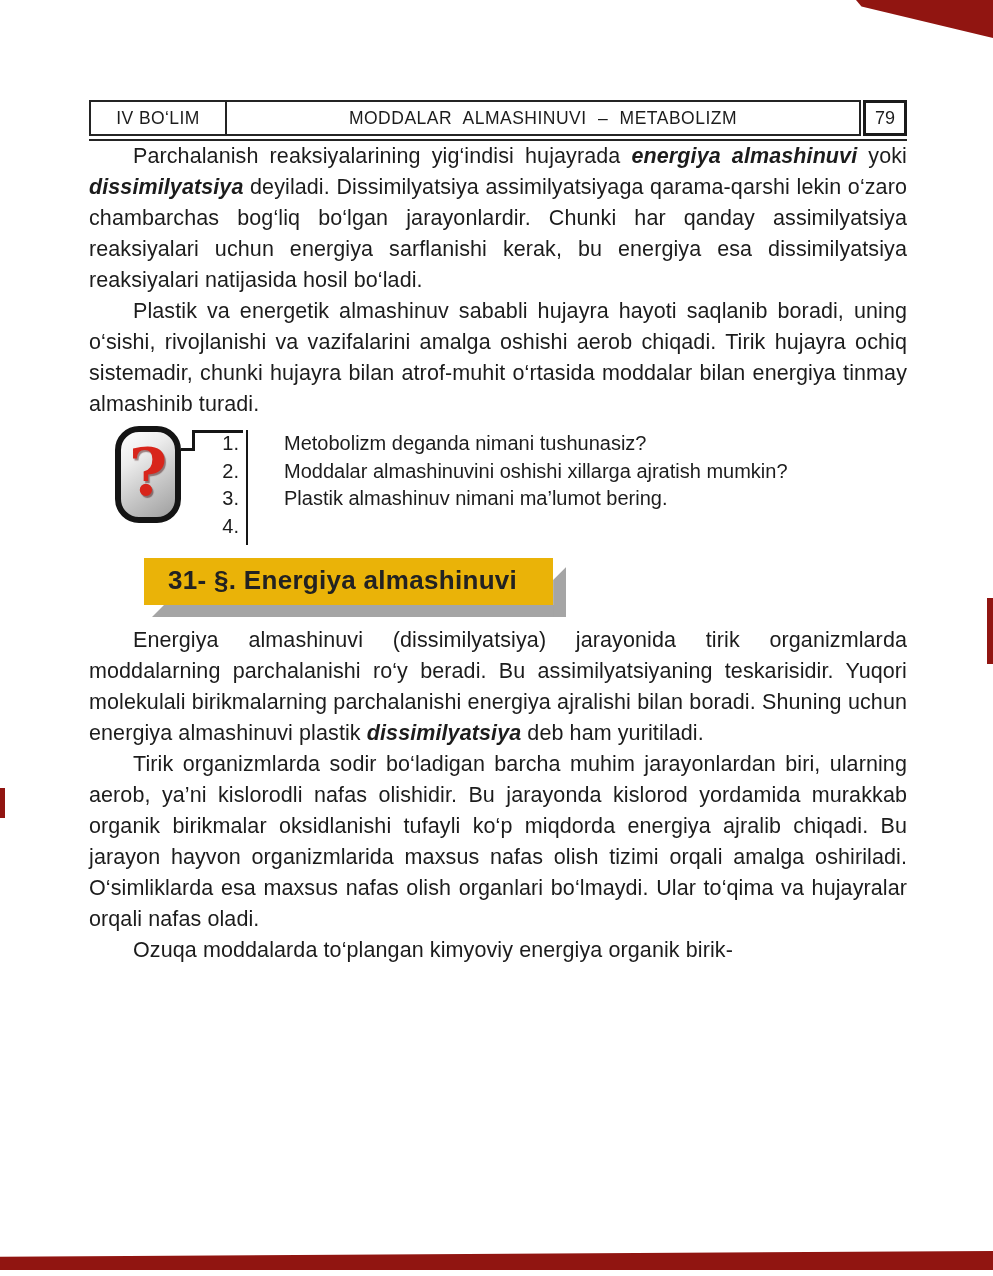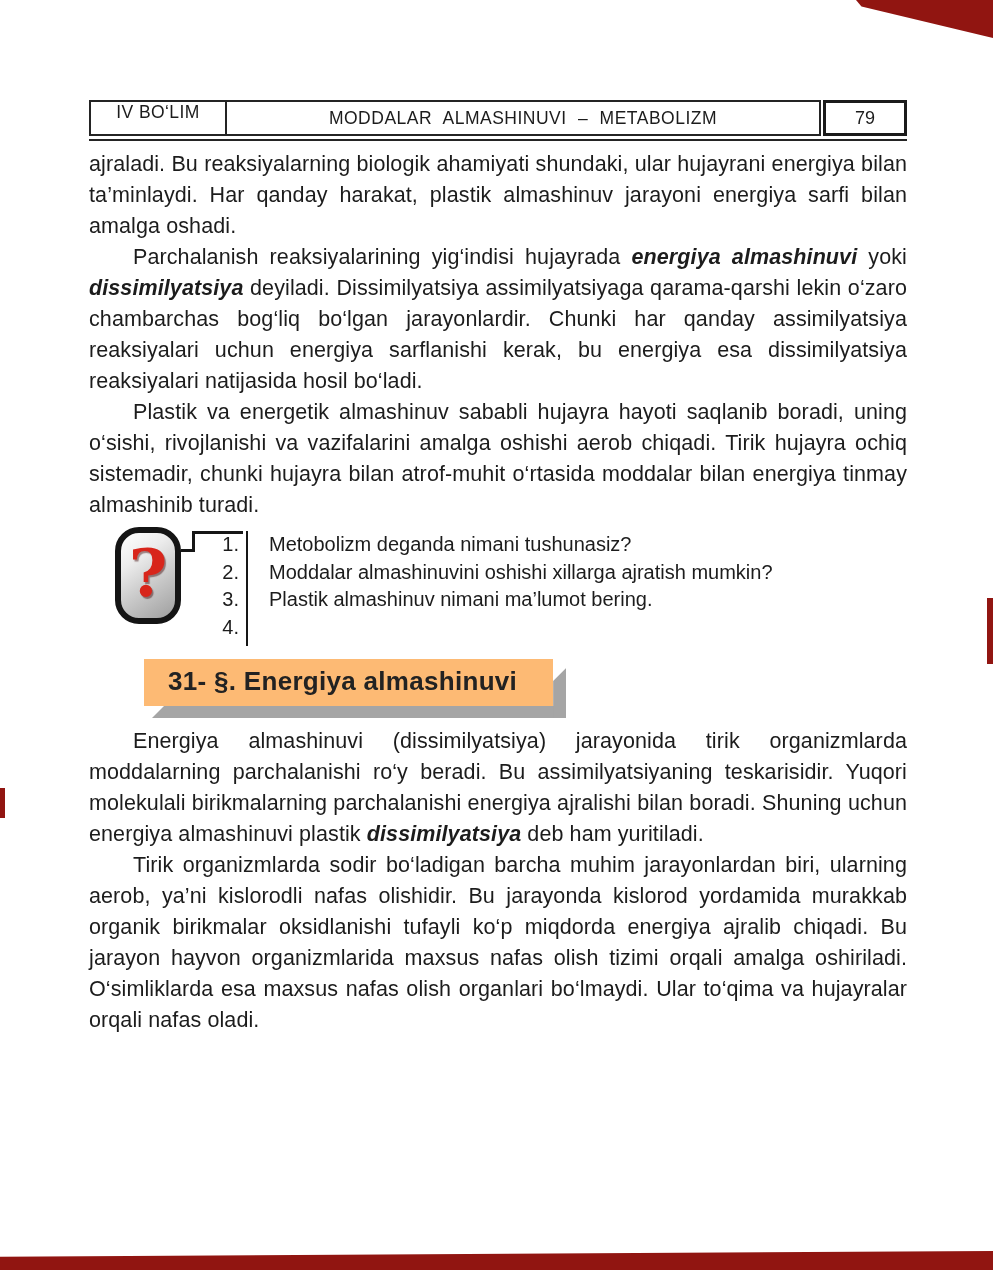--- a/index.html
+++ b/index.html
@@ -9,24 +9,24 @@
     background:#ffffff;
     overflow:hidden;
     font-family:"Liberation Sans","DejaVu Sans",sans-serif;
     color:#1c1c1c;
   }
   .content { position:absolute; left:89px; top:100px; width:818px; }
 
   
   .hdr { display:flex; align-items:stretch; height:36px; padding-bottom:3px; border-bottom:2.5px solid #242424; }
   .hdr-left { width:138px; box-sizing:border-box; border:2.5px solid #242424;
-    display:flex; align-items:flex-start; justify-content:center; font-size:17.5px; letter-spacing:.4px; }
+    display:flex; align-items:center; justify-content:center; font-size:17.5px; letter-spacing:.4px; }
   .hdr-mid { flex:1; box-sizing:border-box; border-top:2.5px solid #242424; border-bottom:2.5px solid #242424; border-right:2.5px solid #242424;
     display:flex; align-items:center; justify-content:center; font-size:17.5px; letter-spacing:.5px; word-spacing:6px; }
-  .hdr-right { width:84px; box-sizing:border-box; border:3.5px solid #1b1b1b; margin-left:2px;
+  .hdr-right { width:44px; box-sizing:border-box; border:3.5px solid #1b1b1b; margin-left:2px;
     display:flex; align-items:center; justify-content:center; font-size:18px; }
 
   
   .bodytext p { margin:0; font-size:21.5px; line-height:31px; text-align:justify; letter-spacing:.1px; }
   .bodytext p.indent { text-indent:44px; }
   .bodytext p.first { margin-top:8px; }
   .bi { font-weight:bold; font-style:italic; }
 
   
   .qa-block { position:relative; display:flex; margin-top:4px; margin-left:26px; min-height:122px; }
@@ -36,26 +36,26 @@
     display:flex; align-items:center; justify-content:center; flex:0 0 auto; }
   .q-glyph { font-family:"DejaVu Serif","Liberation Serif",serif; font-weight:bold; font-size:66px; line-height:1;
     color:#d8251b; text-shadow:1.5px 2px 1px rgba(60,0,0,.45); transform:translateY(-3px); }
   .q-seg { position:absolute; background:#161616; }
   .seg-stub { top:24px; left:66px; width:13px; height:3px; }
   .seg-step-v { top:6px; left:77px; width:3px; height:21px; }
   .seg-step-h { top:6px; left:77px; width:51px; height:3px; }
   .q-numbers { margin-left:26px; margin-top:6px; width:32px; padding-right:7px; padding-bottom:5px;
     border-right:2.5px solid #161616; text-align:right; flex:0 0 auto; align-self:flex-start; }
   .q-numbers div { font-size:20px; line-height:27.5px; }
-  .q-texts { margin-top:6px; padding-left:21px; }
+  .q-texts { margin-top:6px; padding-left:36px; }
   .q-texts div { font-size:20px; line-height:27.5px; }
 
   
   .sec-wrap { margin:12px 0 20px 55px; }
-  .sec-head { position:relative; display:inline-block; background:#fdba74;
+  .sec-head { position:relative; display:inline-block; background:#eab308;
     padding:7px 36px 9px 24px; font-size:26px; font-weight:bold; color:#222; letter-spacing:.3px; }
   .sh-b { position:absolute; left:8px; right:-13px; bottom:-12px; height:12px; background:#a5a5a5;
     clip-path:polygon(0 100%, 12px 0, 100% 0, 100% 100%); }
   .sh-r { position:absolute; right:-13px; top:9px; bottom:-12px; width:13px; background:#a5a5a5;
     clip-path:polygon(0 26%, 100% 0, 100% 100%, 0 100%); }
 
   
   .edge { position:absolute; }
   .edge-tr { right:0; top:0; width:137px; height:40px;
     clip-path:polygon(0 0, 100% 0, 100% 95%, 4% 16%); }
@@ -77,21 +77,20 @@
       </div>
       <div class="hdr-mid">
         <span>MODDALAR ALMASHINUVI – METABOLIZM</span>
       </div>
       <div class="hdr-right">
         <span>79</span>
       </div>
     </div>
 
     <div class="bodytext">
-      <p class="first"><span>ajraladi. Bu reaksiyalarning biologik ahamiyati shundaki, ular hujayrani energiya bilan ta’minlaydi. Har qanday harakat, plastik almashinuv jarayoni energiya sarfi bilan amalga oshadi.</span></p>
       <p class="indent"><span>Parchalanish reaksiyalarining yig‘indisi hujayrada </span><span class="bi">energiya almashinuvi</span><span> yoki </span><span class="bi">dissimilyatsiya</span><span> deyiladi. Dissimilyatsiya assimilyatsiyaga qarama-qarshi lekin o‘zaro chambarchas bog‘liq bo‘lgan jarayonlardir. Chunki har qanday assimilyatsiya reaksiyalari uchun energiya sarflanishi kerak, bu energiya esa dissimilyatsiya reaksiyalari natijasida hosil bo‘ladi.</span></p>
       <p class="indent"><span>Plastik va energetik almashinuv sababli hujayra hayoti saqlanib boradi, uning o‘sishi, rivojlanishi va vazifalarini amalga oshishi aerob chiqadi. Tirik hujayra ochiq sistemadir, chunki hujayra bilan atrof-muhit o‘rtasida moddalar bilan energiya tinmay almashinib turadi.</span></p>
     </div>
 
     <div class="qa-block">
       <div class="q-icon">
         <span class="q-glyph">?</span>
       </div>
       <div class="q-seg seg-stub"></div>
       <div class="q-seg seg-step-v"></div>
@@ -113,20 +112,21 @@
       <div class="sec-head">
         <span>31- §. Energiya almashinuvi</span>
         <div class="sh-b"></div>
         <div class="sh-r"></div>
       </div>
     </div>
 
     <div class="bodytext">
       <p class="indent"><span>Energiya almashinuvi (dissimilyatsiya) jarayonida tirik organizmlarda moddalarning parchalanishi ro‘y beradi. Bu assimilyatsiyaning teskarisidir. Yuqori molekulali birikmalarning parchalanishi energiya ajralishi bilan boradi. Shuning uchun energiya almashinuvi plastik </span><span class="bi">dissimilyatsiya</span><span> deb ham yuritiladi.</span></p>
       <p class="indent"><span>Tirik organizmlarda sodir bo‘ladigan barcha muhim jarayonlardan biri, ularning aerob, ya’ni kislorodli nafas olishidir. Bu jarayonda kislorod yordamida murakkab organik birikmalar oksidlanishi tufayli ko‘p miqdorda energiya ajralib chiqadi. Bu jarayon hayvon organizmlarida maxsus nafas olish tizimi orqali amalga oshiriladi. O‘simliklarda esa maxsus nafas olish organlari bo‘lmaydi. Ular to‘qima va hujayralar orqali nafas oladi.</span></p>
+      <p class="indent"><span>Ozuqa moddalarda to‘plangan kimyoviy energiya organik birik-</span></p>
     </div>
 
   </div>
 
   <div class="edge edge-tr" style="background: rgb(145, 21, 17);"></div>
   <div class="edge edge-bottom" style="background: rgb(145, 21, 17);"></div>
   <div class="edge edge-left" style="background: rgb(145, 21, 17);"></div>
   <div class="edge edge-right" style="background: rgb(145, 21, 17);"></div>
 
 </div>

